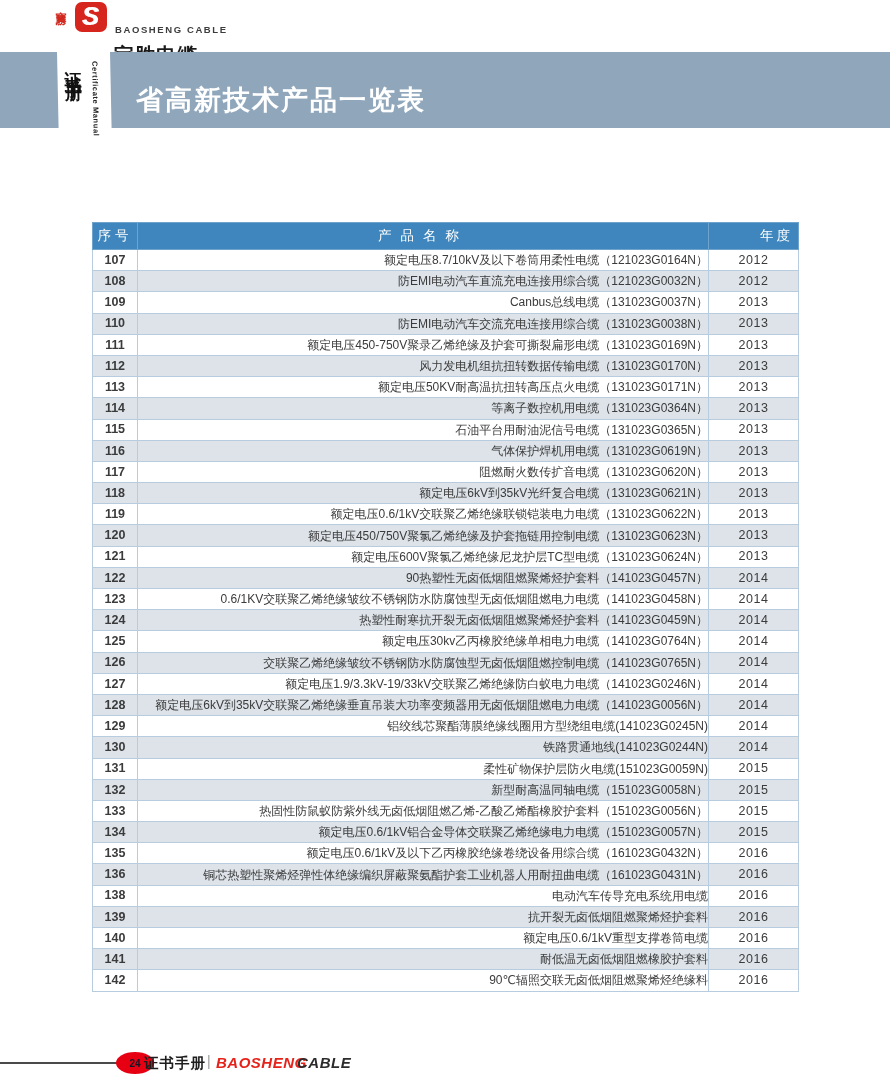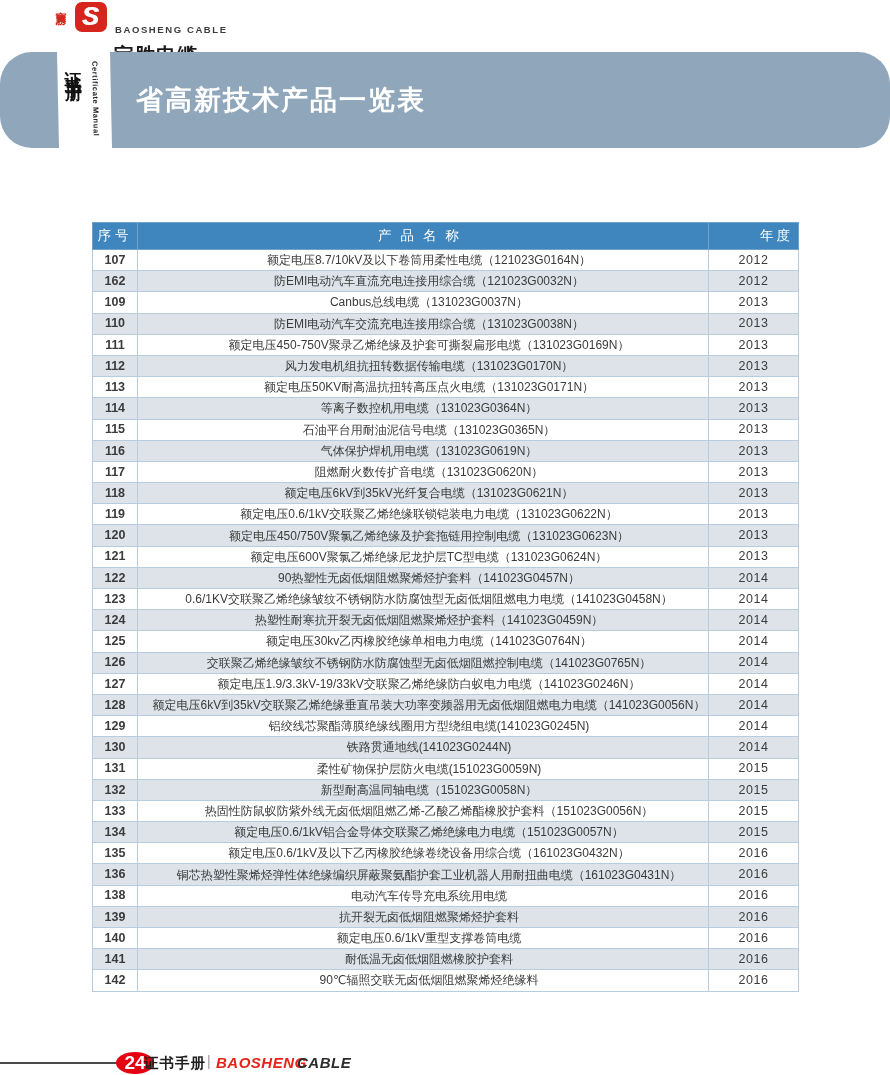--- a/index.html
+++ b/index.html
@@ -28,23 +28,22 @@
   .brand-cn{
     position:absolute;left:114px;top:2px;
     font-size:20px;font-weight:bold;color:#1a1a1a;letter-spacing:1px;margin-top:40px;
   }
   .brand-en{
     position:absolute;left:115px;top:24px;
     font-size:9.5px;font-weight:bold;color:#3c3c3c;letter-spacing:1.6px;
   }
   
   .banner{
-    position:absolute;left:0;top:52px;width:890px;height:96px;
+    position:absolute;left:0;top:52px;width:890px;height:76px;
     background:#8fa6bb;
-    border-radius:32px;
   }
   .side-tab{
     position:absolute;left:58px;top:0;width:53px;height:96px;
     background:#ffffff;transform:skewX(1.2deg);
   }
   .tab-cn{
     position:absolute;left:7px;top:5px;height:88px;
     writing-mode:vertical-rl;text-orientation:upright;
     font-size:17px;font-weight:bold;color:#111;letter-spacing:5px;line-height:1;
   }
@@ -77,31 +76,31 @@
   .products thead th.c-name{letter-spacing:9px;}
   .products thead th.c-year{letter-spacing:3px;padding-left:46px;}
   .products tbody td{
     height:20.2px;padding:0;border:1px solid #b7cddf;
     line-height:1;vertical-align:middle;
   }
   .products tbody tr:nth-child(even) td{background:#dde3e9;}
   .products tbody tr:nth-child(odd) td{background:#ffffff;}
   .products tbody td.c-no{text-align:center;font-size:12.5px;font-weight:bold;}
   .products tbody td.c-name{
-    text-align:center;padding-left:12px;white-space:nowrap;overflow:visible;
+    text-align:right;padding-left:12px;white-space:nowrap;overflow:visible;
   }
   .products tbody td.c-year{text-align:center;font-size:12.5px;letter-spacing:0.5px;}
   
   .footer{position:absolute;left:0;top:1046px;width:890px;height:29px;}
   .footer-line{
     position:absolute;left:0;top:16px;width:117px;height:1.5px;background:#4a4a4a;
   }
   .page-badge{
     position:absolute;left:116px;top:6px;width:38px;height:22px;border-radius:50%;
-    background:#e60012;color:#ffffff;font-size:19px;font-weight:bold;
+    background:#e60012;color:#0f172a;font-size:10px;font-weight:bold;
     display:flex;align-items:center;justify-content:center;
   }
   .footer-manual{
     position:absolute;left:144px;top:8px;
     font-size:14.5px;font-weight:bold;color:#1e1e1e;letter-spacing:1px;
   }
   .footer-sep{
     position:absolute;left:207px;top:7px;font-size:14px;color:#9a9a9a;font-weight:normal;
   }
   .footer-brand-red{
@@ -146,21 +145,21 @@
       <th class="c-year">年度</th>
     </tr>
   </thead>
   <tbody id="rows">
       <tr>
         <td class="c-no">107</td>
         <td class="c-name">额定电压8.7/10kV及以下卷筒用柔性电缆（121023G0164N）</td>
         <td class="c-year">2012</td>
       </tr>
       <tr>
-        <td class="c-no">162</td>
+        <td class="c-no">108</td>
         <td class="c-name">防EMI电动汽车直流充电连接用综合缆（121023G0032N）</td>
         <td class="c-year">2012</td>
       </tr>
       <tr>
         <td class="c-no">109</td>
         <td class="c-name">Canbus总线电缆（131023G0037N）</td>
         <td class="c-year">2013</td>
       </tr>
       <tr>
         <td class="c-no">110</td>

